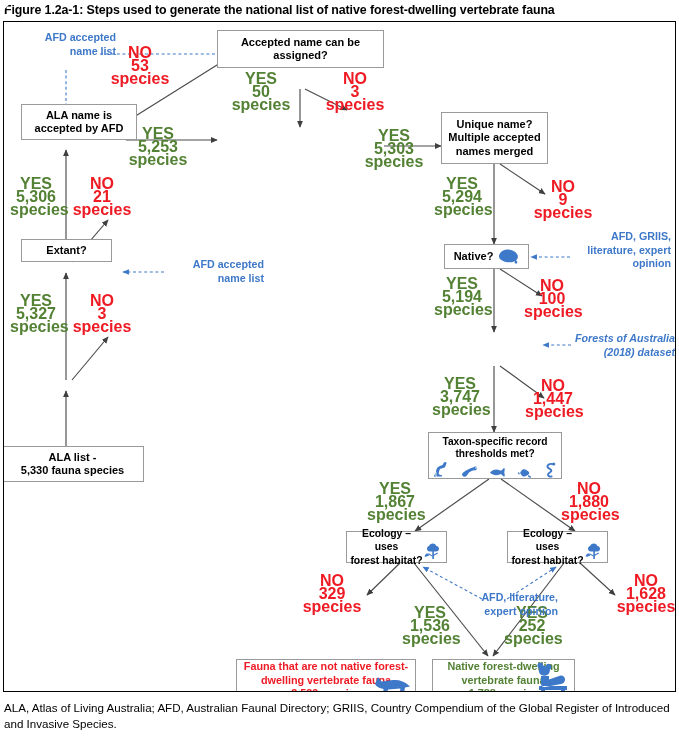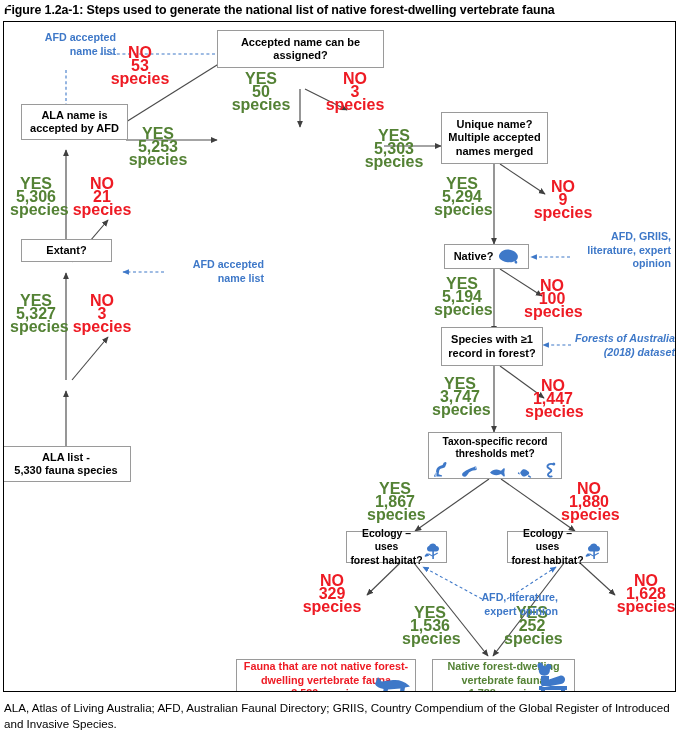--- a/index.html
+++ b/index.html
@@ -196,21 +196,21 @@
 
         <path d="M503,577 L552,545"></path>
       </g>
     </svg>
 
     <div class="node" style="left:213px; top:8px; width:167px; height:38px;">
       <span class="nlabel" style="white-space:pre-line;">Accepted name can be
 assigned?</span>
     </div>
 
-    <div class="node" style="left:17px; top:82px; width:107px; height:36px;">
+    <div class="node" style="left:17px; top:82px; width:116px; height:36px;">
       <span class="nlabel" style="white-space:pre-line;">ALA name is
 accepted by AFD</span>
     </div>
 
 
     <div class="node" style="left:437px; top:90px; width:107px; height:52px;">
       <span class="nlabel" style="white-space:pre-line;">Unique name?
 Multiple accepted
 names merged</span>
     </div>
@@ -226,26 +226,22 @@
           <path fill="#3e78c8" d="M3.2,5.0 C5,2.6 8.2,1.2 11.5,1.6 C14.8,2.0 17.6,3.2 19.6,5.4
             C21.2,7.2 21.3,9.7 19.9,11.4 C18.3,13.3 15.6,14.2 12.8,14.2
             C9.5,14.2 6.0,13.4 3.6,11.4 C1.5,9.7 1.5,7.2 3.2,5.0 Z
             M19.0,12.6 C20.1,13.2 20.6,14.4 20.0,15.2 C19.3,16.0 17.9,15.6 17.6,14.6
             C17.4,13.7 18.1,12.4 19.0,12.6 Z"></path>
         </svg>
       </span>
     </div>
 
 
-    <div class="node" style="left:437px; top:305px; width:102px; height:39px;">
-      <span class="nlabel" style="white-space:pre-line;">Species with ≥1
-record in forest?</span>
-    </div>
-
-    <div class="node" style="left:-3px; top:424px; width:130px; height:36px;">
+
+    <div class="node" style="left:-3px; top:424px; width:143px; height:36px;">
       <span class="nlabel" style="white-space:pre-line;">ALA list -
 5,330 fauna species</span>
     </div>
 
     <div class="node" style="left:424px; top:410px; width:134px; height:47px; justify-content:flex-start; padding-top:3px;">
       <span class="nlabel" style="white-space:pre-line; font-size:10.2px; line-height:12px;">Taxon-specific record
 thresholds met?</span>
       <span style="display:flex; align-items:flex-end; justify-content:space-between; width:124px; margin-top:1px;">
         <span class="icon-inline">
           <svg width="17" height="17" viewBox="0 0 17 17">

